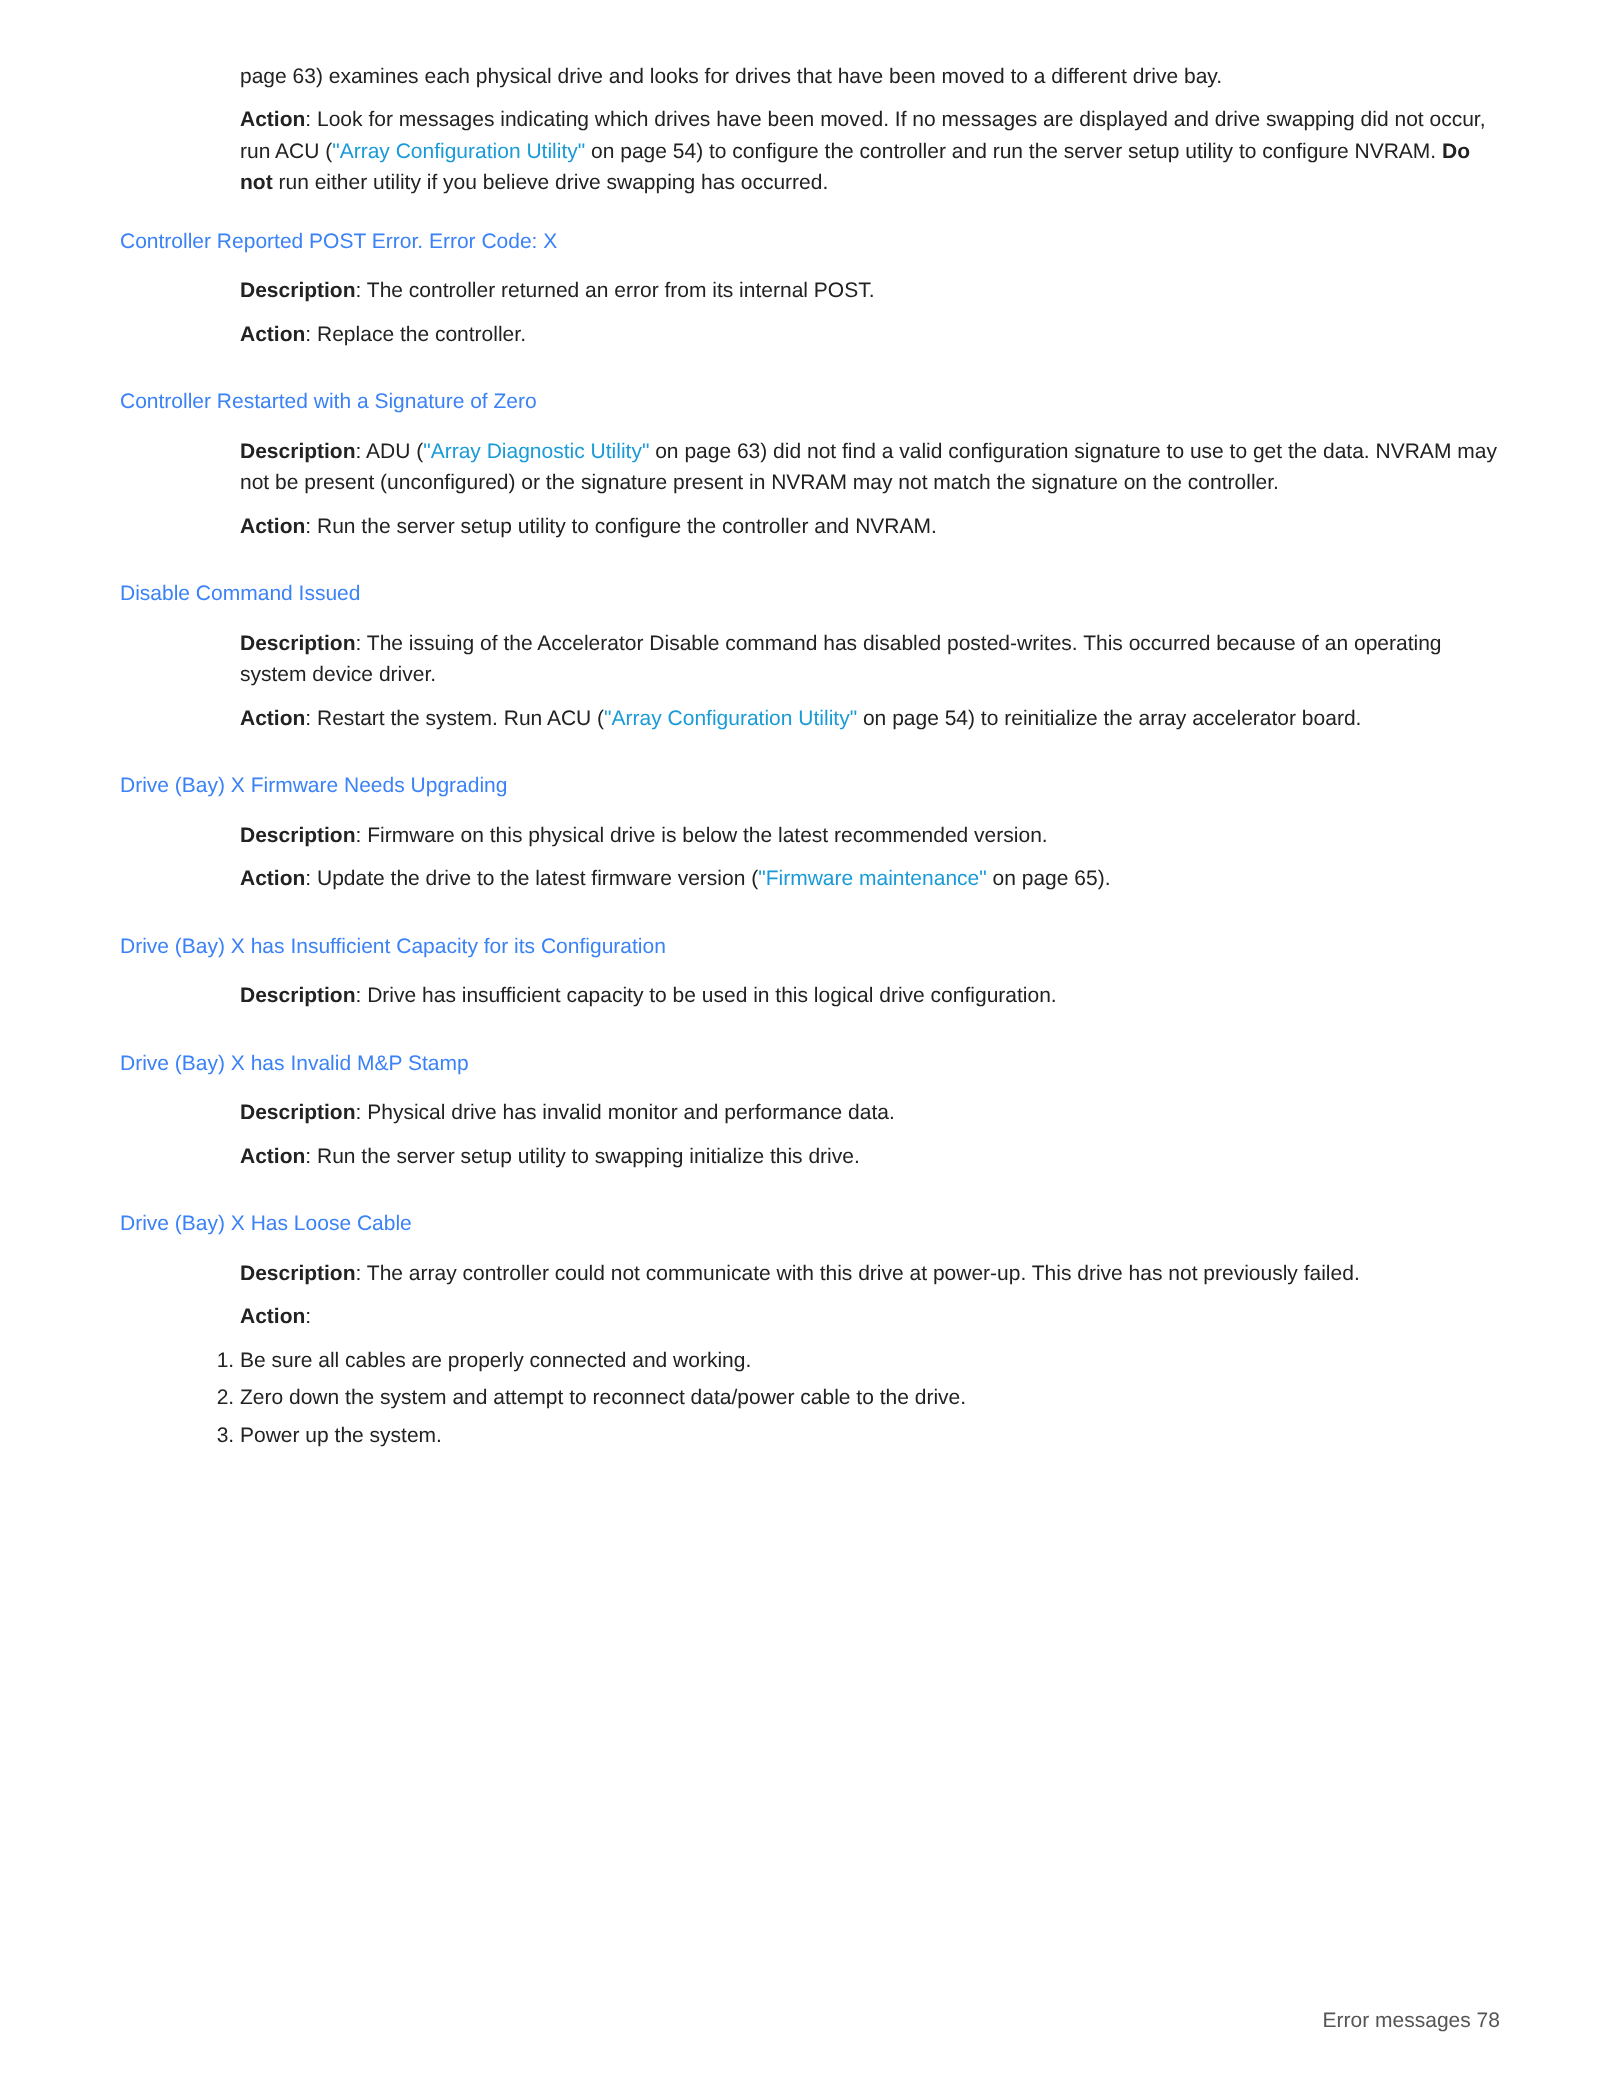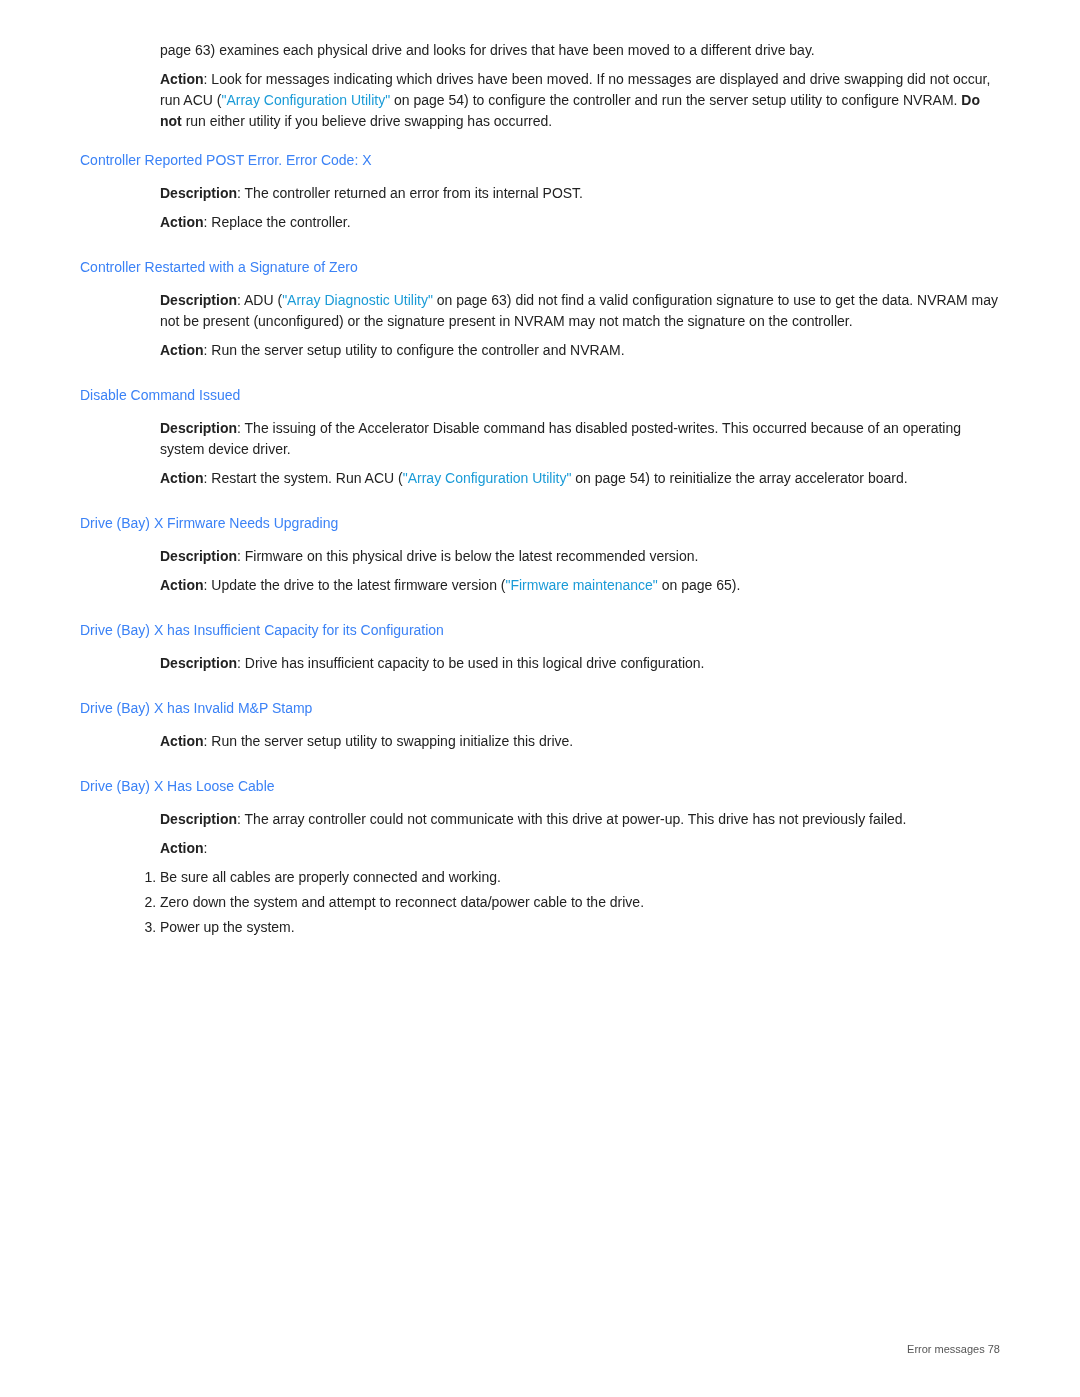--- a/index.html
+++ b/index.html
@@ -66,21 +66,21 @@
     }
 
     ol.action-list li {
       margin-bottom: 4px;
     }
 
     .footer {
       position: absolute;
       bottom: 40px;
       right: 80px;
-      font-size: 11px;
+      font-size: 14px;
       color: #555;
       margin-top: 32px;
     }
   </style>
 </head>
 <body>
 
 <div class="page-content">
 
   <div class="intro-block">
@@ -146,20 +146,23 @@
       <p class="para">
         <span class="label-bold">Description</span><span>: Drive has insufficient capacity to be used in this logical drive configuration.</span>
       </p>
     </div>
   </div>
 
   <div class="section">
     <h2 class="section-heading">Drive (Bay) X has Invalid M&amp;P Stamp</h2>
     <div class="section-body">
       <p class="para">
+        <span class="label-bold">Description</span><span>: Physical drive has invalid monitor and performance data.</span>
+      </p>
+      <p class="para">
         <span class="label-bold">Action</span><span>: Run the server setup utility to swapping initialize this drive.</span>
       </p>
     </div>
   </div>
 
   <div class="section">
     <h2 class="section-heading">Drive (Bay) X Has Loose Cable</h2>
     <div class="section-body">
       <p class="para">
         <span class="label-bold">Description</span><span>: The array controller could not communicate with this drive at power-up. This drive has not previously failed.</span>

